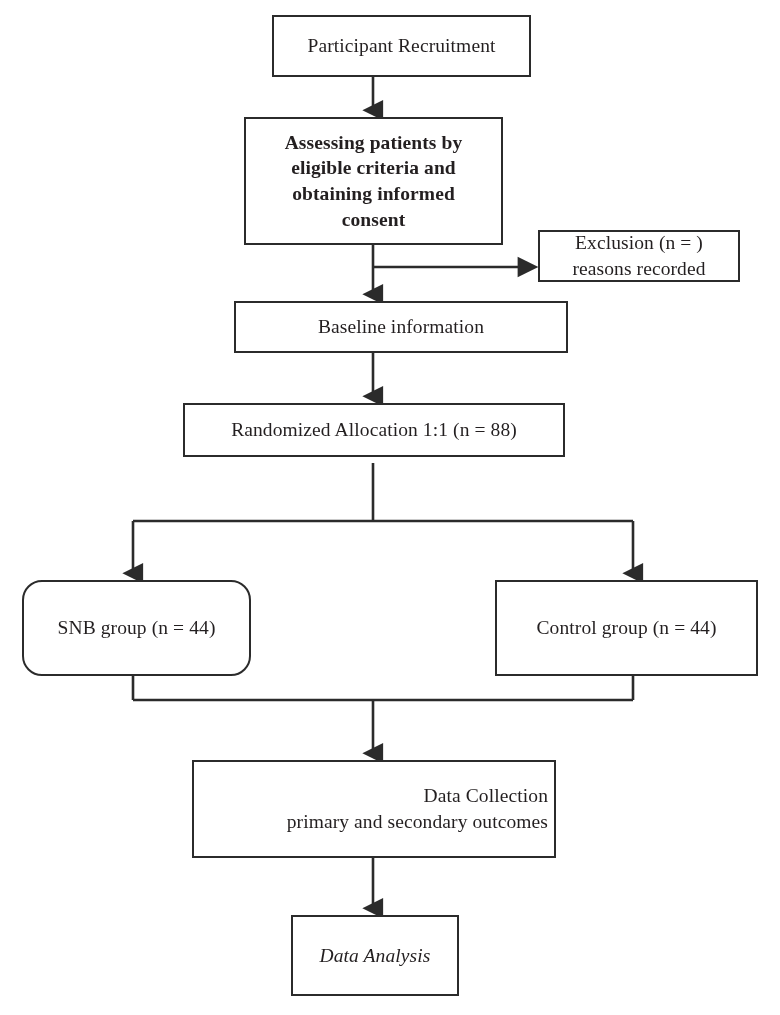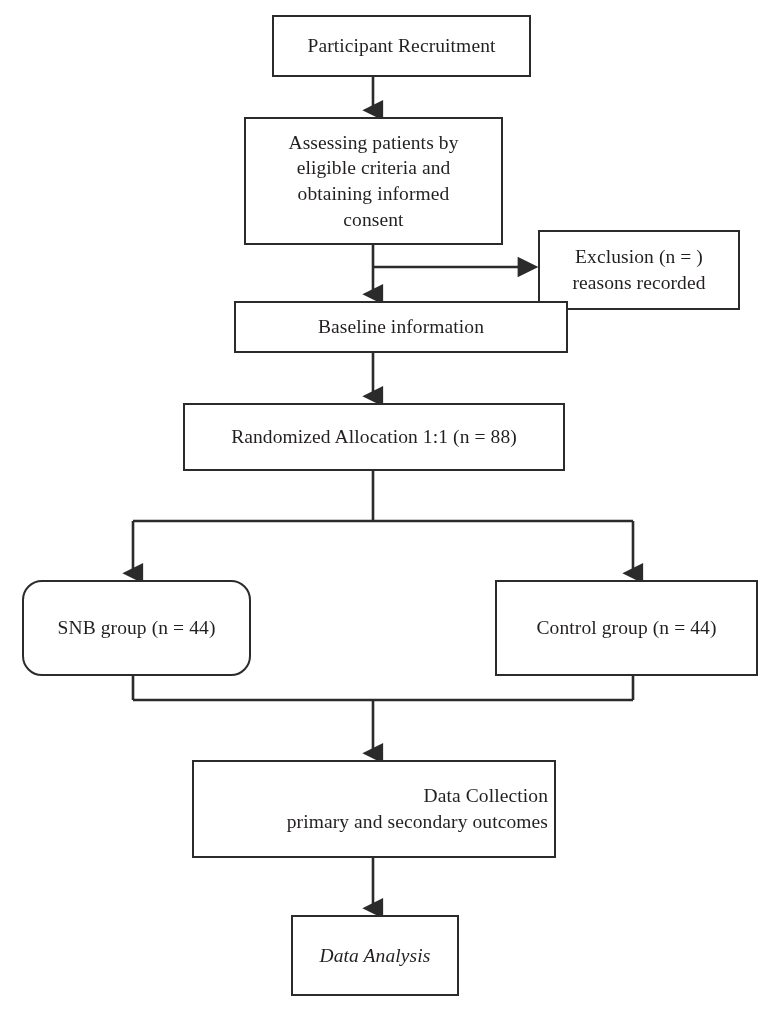--- a/index.html
+++ b/index.html
@@ -38,24 +38,24 @@
     white-space: pre-line;
     padding: 2px 6px;
   }
   .node-text {
     display: block;
     width: 100%;
     white-space: pre-line;
   }
   
   #node-recruitment      { left: 244px; top: 15px;  width: 259px; height: 62px; margin-left: 28px;  }
-  #node-assessment       { left: 244px; top: 117px; width: 259px; height: 128px; }
-  #node-exclusion        { left: 538px; top: 230px; width: 202px; height: 80px;  }
+  #node-assessment       { left: 244px; top: 117px; width: 259px; height: 128px; font-weight: bold; }
+  #node-exclusion        { left: 538px; top: 230px; width: 202px; height: 52px;  }
   #node-baseline         { left: 234px; top: 301px; width: 334px; height: 52px;  }
-  #node-randomization    { left: 183px; top: 403px; width: 382px; height: 68px;  }
+  #node-randomization    { left: 183px; top: 403px; width: 382px; height: 54px;  }
   #node-snb-group        { left: 22px;  top: 580px; width: 229px; height: 96px; border-radius: 20px;  }
   #node-control-group    { left: 495px; top: 580px; width: 263px; height: 96px;  }
   #node-data-collection  { left: 192px; top: 760px; width: 364px; height: 98px; text-align: right;  }
   #node-data-analysis    { left: 291px; top: 915px; width: 168px; height: 81px; font-style: italic;  }
 </style>
 </head>
 <body>
 
 <div id="canvas">
 

